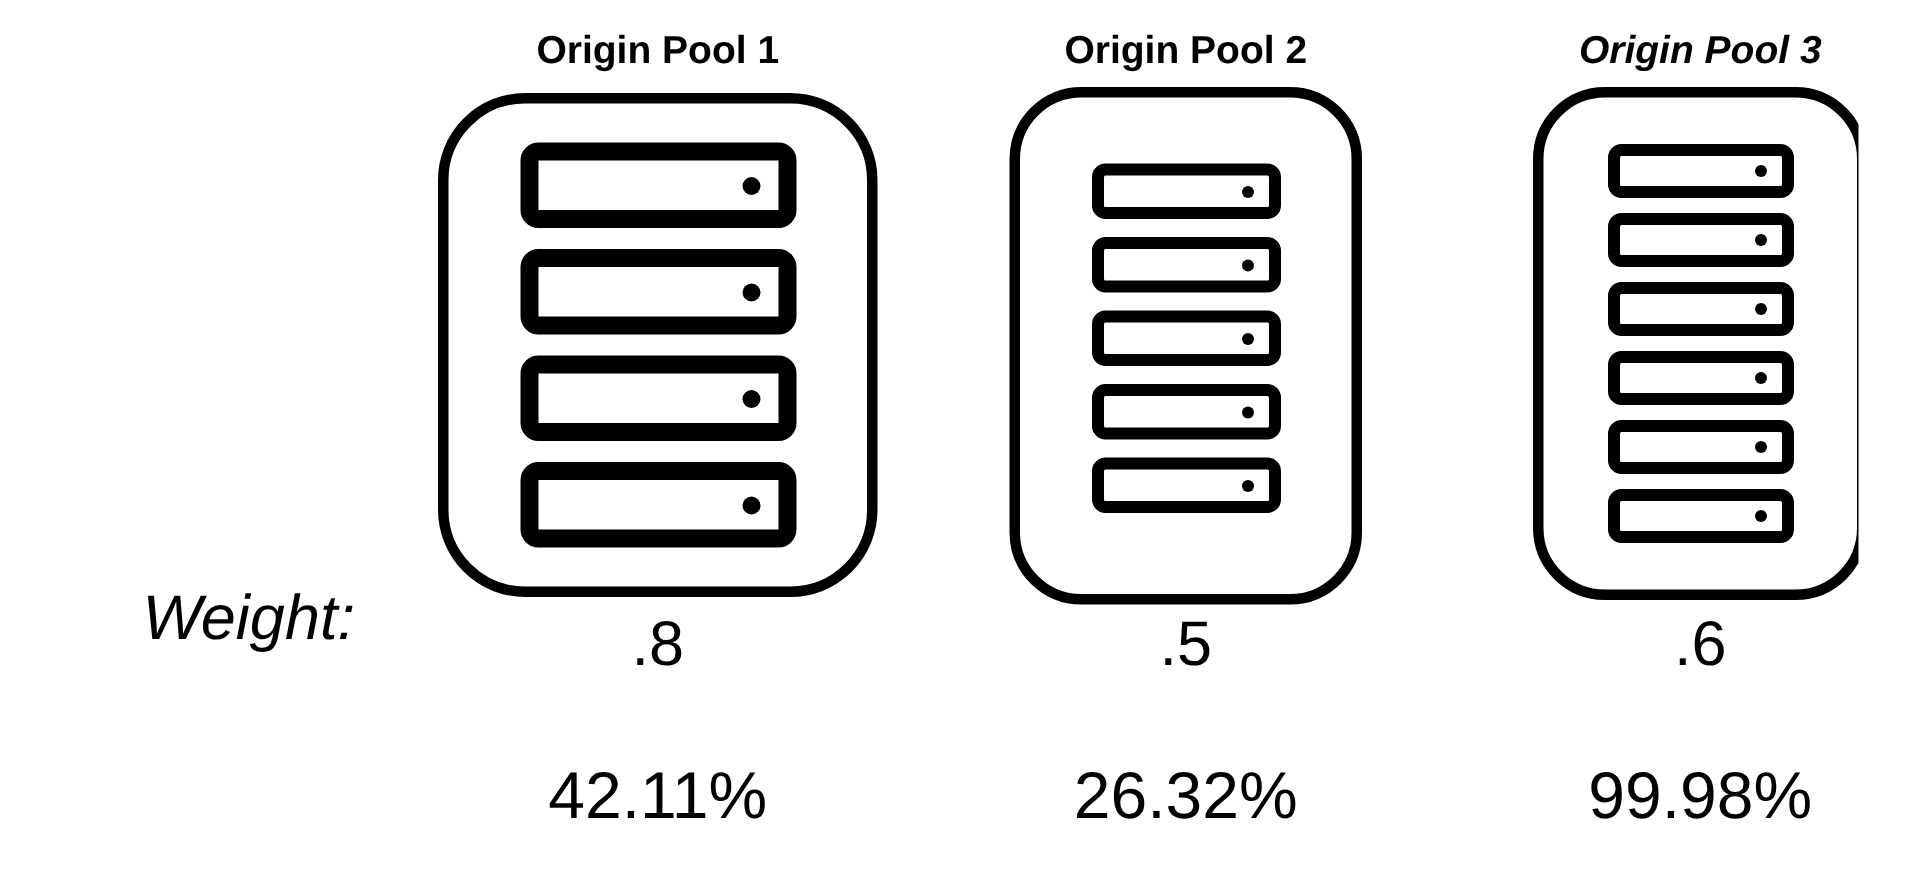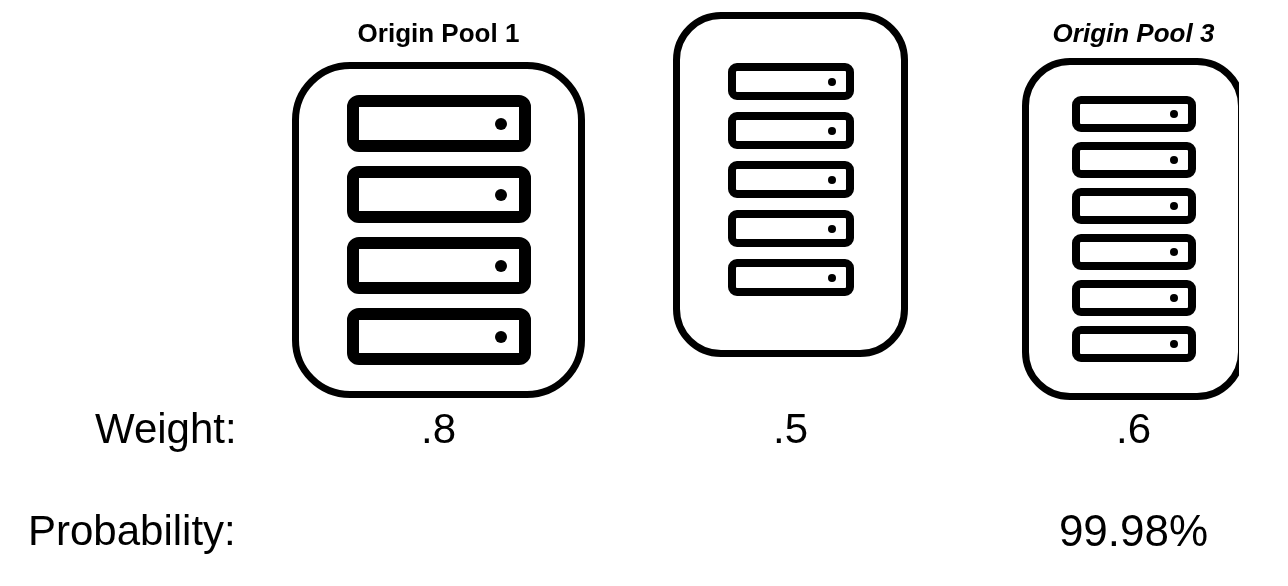--- a/index.html
+++ b/index.html
@@ -83,21 +83,21 @@
   .rack1 .dot { right: 12px; width: 12px; height: 12px; }
   .rack2 .dot, .rack3 .dot { right: 10px; width: 8px; height: 8px; }
 
   
   .row-label {
     position: absolute;
     font-size: 42px;
     line-height: 46px;
     white-space: nowrap;
   }
-  .weight-label { left: 95px; top: 406px; }
+  .weight-label { left: 95px; top: 389px; font-style: italic; }
   .probability-label { left: 28px; top: 508px; }
 
   .row-value {
     position: absolute;
     font-size: 42px;
     line-height: 46px;
     text-align: center;
     white-space: nowrap;
   }
   .wv { top: 406px; }
@@ -125,20 +125,21 @@
           <span class="dot"></span>
         </div>
           <div class="server">
           <span class="dot"></span>
         </div>
         </div>
     </div>
   </div>
 
   <div class="col col2">
+    <div class="pool-title">Origin Pool 2</div>
     <div class="pool-card card2">
       <div class="rack rack2">
         <div class="server">
           <span class="dot"></span>
         </div>
       <div class="server">
           <span class="dot"></span>
         </div>
           <div class="server">
           <span class="dot"></span>
@@ -177,16 +178,17 @@
         </div>
         </div>
     </div>
   </div>
 
   <div class="row-label weight-label">Weight:</div>
   <div class="row-value wv v1">.8</div>
   <div class="row-value wv v2">.5</div>
   <div class="row-value wv v3">.6</div>
 
-  <div class="row-label probability-label">Probability:</div>
+  <div class="row-value pv v1">42.11%</div>
+  <div class="row-value pv v2">26.32%</div>
   <div class="row-value pv v3">99.98%</div>
 
 </div>
 
 </body></html>

